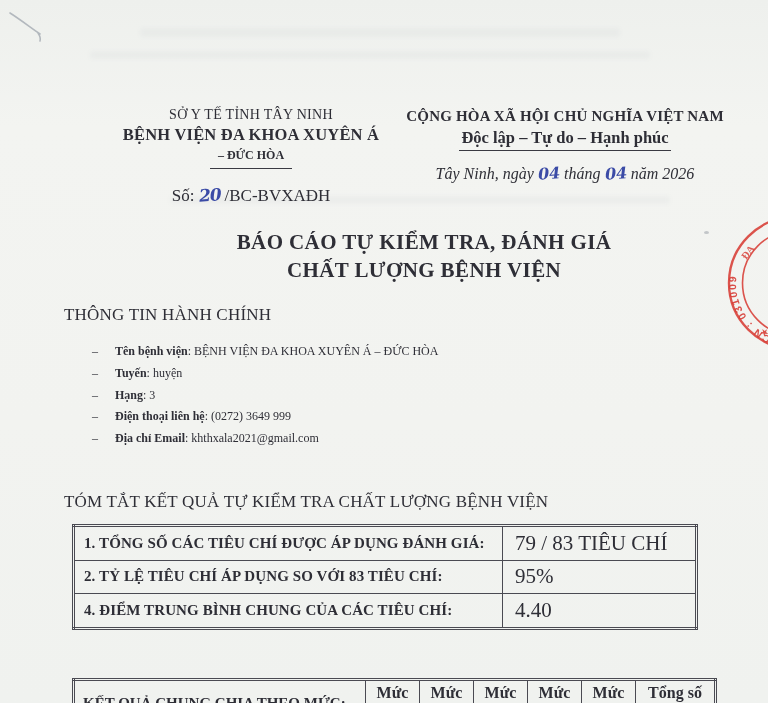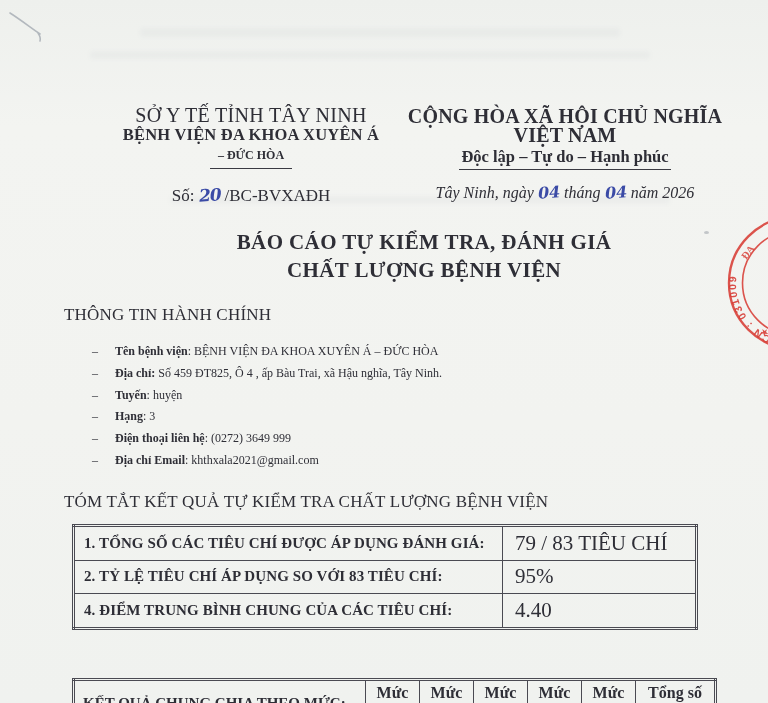--- a/index.html
+++ b/index.html
@@ -6,28 +6,28 @@
   body{width:768px;height:703px;overflow:hidden;background:#e8eae7;}
   .page{
     position:relative;width:768px;height:703px;overflow:hidden;
     background:linear-gradient(180deg,#eef0ed 0%,#f3f4f1 18%,#f2f3f0 60%,#f0f2ef 100%);
     font-family:"Liberation Serif","DejaVu Serif",serif;
     color:#2e2e36;
   }
   .bleed{position:absolute;background:#7b8694;opacity:0.05;filter:blur(2px);border-radius:3px;}
 
   .hdr-left{position:absolute;left:95px;top:106px;width:312px;text-align:center;line-height:18.5px;}
-  .hdr-left .l1{font-size:20px;letter-spacing:0.3px;text-align:center;}
+  .hdr-left .l1{font-size:14px;letter-spacing:0.3px;text-align:center;}
   .hdr-left .l2{font-size:16.5px;font-weight:bold;margin-top:1px;letter-spacing:0.2px;}
   .hdr-left .l3{margin-top:1px;}
   .hdr-left .l3 span{display:inline-block;font-size:12px;font-weight:bold;border-bottom:1.5px solid #3a3a42;padding:0 8px 3px 8px;}
   .so-line{margin-top:17px;font-size:17px;}
 
   .hdr-right{position:absolute;left:383px;top:107px;width:364px;text-align:center;line-height:19px;}
-  .hdr-right .r1{font-size:20px;font-weight:bold;letter-spacing:0.2px;}
+  .hdr-right .r1{font-size:15px;font-weight:bold;letter-spacing:0.2px;}
   .hdr-right .r2{margin-top:2px;}
   .hdr-right .r2 span{display:inline-block;font-size:16.5px;font-weight:bold;border-bottom:1.5px solid #3a3a42;padding:0 2px 3px 2px;}
   .date-line{margin-top:13px;font-size:16px;font-style:italic;}
 
   .hand{color:#3b4ba6;font-style:italic;font-weight:bold;display:inline-block;transform:rotate(-4deg);font-family:"DejaVu Serif",serif;}
   .hand.num{font-size:17px;letter-spacing:-1px;}
 
   .doc-title{position:absolute;left:0;top:229px;width:768px;text-align:center;
     font-size:21px;font-weight:bold;line-height:27.5px;letter-spacing:0.4px;padding-left:40px;}
 
@@ -94,21 +94,20 @@
   </div>
 
   <div class="doc-title">
     <div>BÁO CÁO TỰ KIỂM TRA, ĐÁNH GIÁ</div>
     <div>CHẤT LƯỢNG BỆNH VIỆN</div>
   </div>
 
   <div class="sec-h s1">THÔNG TIN HÀNH CHÍNH</div>
   <div class="adm-list">
     <div class="adm-item"><span class="dash">–</span><span class="lbl">Tên bệnh viện</span><span>:</span> <span>BỆNH VIỆN ĐA KHOA XUYÊN Á – ĐỨC HÒA</span></div>
-    <div class="adm-item"><span class="dash">–</span><span class="lbl">Địa chỉ</span><span class="lbl">:</span> <span>Số 459 ĐT825, Ô 4 , ấp Bàu Trai, xã Hậu nghĩa, Tây Ninh.</span></div>
     <div class="adm-item"><span class="dash">–</span><span class="lbl">Tuyến</span><span>:</span> <span>huyện</span></div>
     <div class="adm-item"><span class="dash">–</span><span class="lbl">Hạng</span><span>:</span> <span>3</span></div>
     <div class="adm-item"><span class="dash">–</span><span class="lbl">Điện thoại liên hệ</span><span>:</span> <span>(0272) 3649 999</span></div>
     <div class="adm-item"><span class="dash">–</span><span class="lbl">Địa chỉ Email</span><span>:</span> <span>khthxala2021@gmail.com</span></div>
   </div>
 
   <div class="sec-h s2">TÓM TẮT KẾT QUẢ TỰ KIỂM TRA CHẤT LƯỢNG BỆNH VIỆN</div>
 
   <table class="doc sum">
     <tbody>

